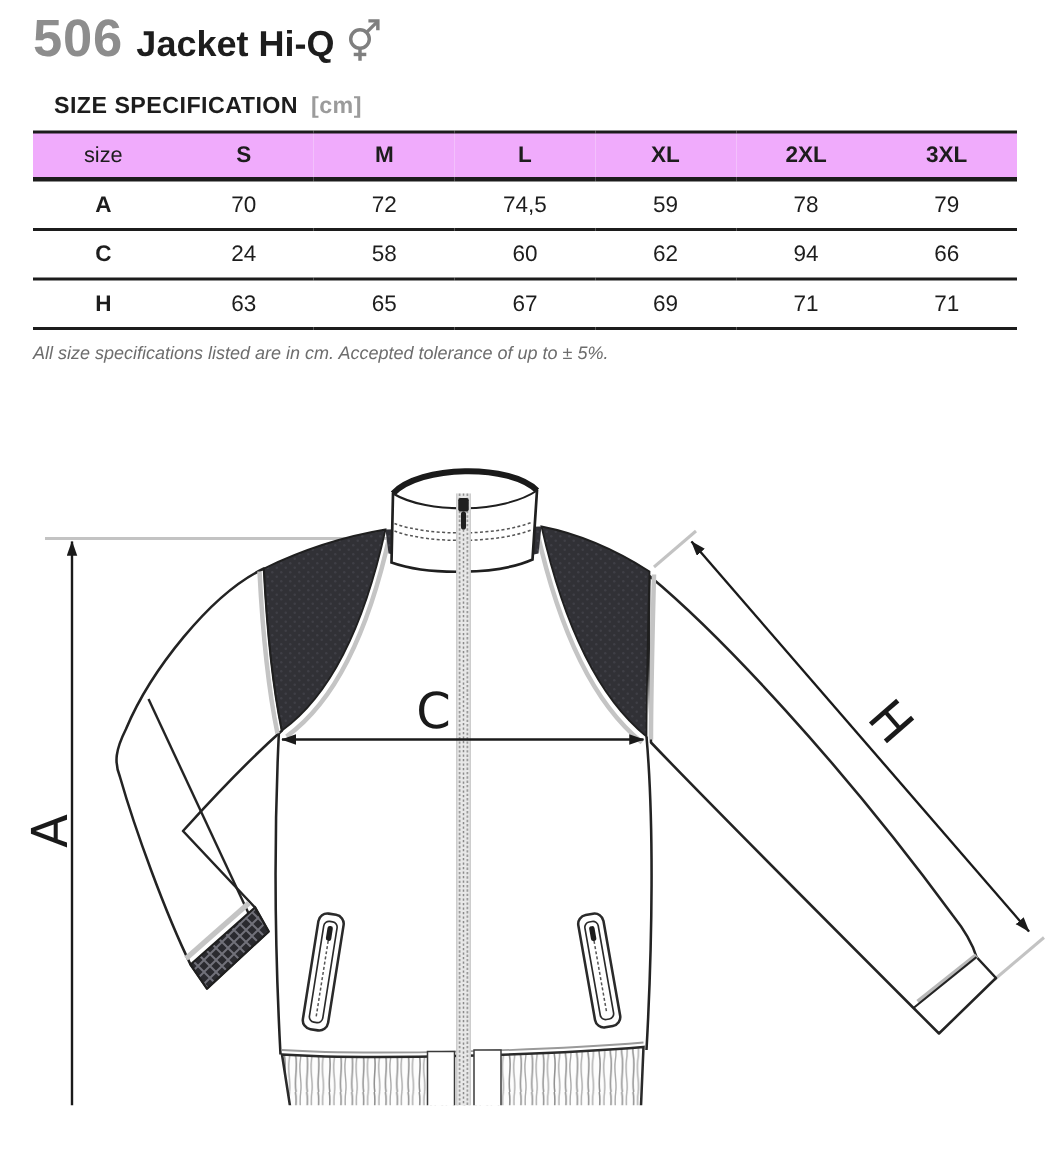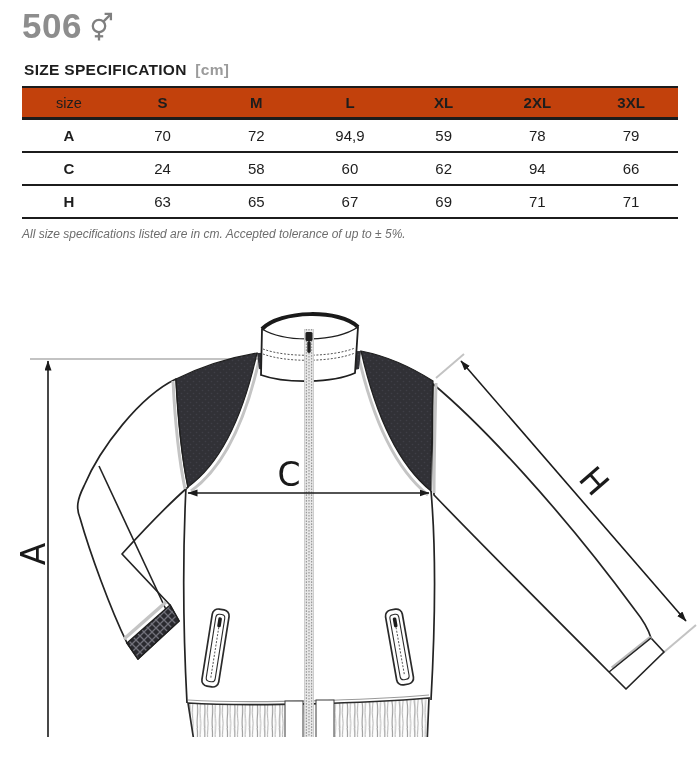--- a/index.html
+++ b/index.html
@@ -6,47 +6,48 @@
   .page{
     position:relative;width:700px;height:737px;background:#fff;overflow:hidden;
     font-family:"Liberation Sans","DejaVu Sans",sans-serif;color:#1d1d1d;
   }
   
   .hdr{display:flex;align-items:baseline;padding:8px 22px 0 22px;}
   .prod-num{font-size:35px;font-weight:800;color:#8d8d8d;letter-spacing:.5px;line-height:1;}
   .prod-name{font-size:24px;font-weight:800;color:#1d1d1d;margin-left:9px;line-height:1;}
   .gender{margin-left:7px;align-self:center;transform:translateY(2px);}
   
-  .sec{padding:17px 22px 7px 24px;font-size:15.5px;font-weight:800;letter-spacing:.3px;}
+  .sec{padding:17px 22px 7px 36px;font-size:15.5px;font-weight:800;letter-spacing:.3px;}
   .sec .unit{color:#9b9b9b;margin-left:4px;}
   
   table.spec{
     width:656px;margin:0 22px;border-collapse:collapse;table-layout:fixed;
     border-top:2px solid #1c1c1c;border-bottom:2px solid #1c1c1c;
   }
-  table.spec thead tr{background:#c2410c;border-bottom:3px solid #1c1c1c;}
+  table.spec thead tr{background:#f0abfc;border-bottom:3px solid #1c1c1c;}
   table.spec th{font-size:15px;font-weight:700;padding:6px 0;text-align:center;}
   table.spec th.size-col{font-weight:400;font-size:14.5px;}
   table.spec tbody tr{border-bottom:2px solid #1c1c1c;}
   table.spec tbody tr:last-child{border-bottom:none;}
   table.spec td{font-size:15px;padding:7px 0;text-align:center;}
   table.spec td.rowlab{font-weight:700;}
   
   .note{margin:8px 22px 0 22px;font-style:italic;font-size:12px;color:#6d6d6d;}
   
   .diagram{position:absolute;left:0;top:248px;}
   .dimtxt{font-family:"DejaVu Sans","Liberation Sans",sans-serif;font-size:33px;fill:#1a1a1a;}
 </style>
 </head>
 <body>
 
 <div class="page">
 
   <div class="hdr">
     <span class="prod-num">506</span>
+    <span class="prod-name">Jacket Hi-Q</span>
     <span class="gender">
       <svg width="26" height="32" viewBox="0 0 26 32">
         <g fill="none" stroke="#7f7f7f" stroke-width="2.3">
           <circle cx="10" cy="16" r="6.2"></circle>
           <line x1="10" y1="22.2" x2="10" y2="30.5"></line>
           <line x1="5.8" y1="26.3" x2="14.2" y2="26.3"></line>
           <line x1="14.4" y1="11.6" x2="21.6" y2="4.4"></line>
           <polyline points="15.6,3.9 21.9,3.9 21.9,10.2"></polyline>
         </g>
       </svg>
@@ -68,21 +69,21 @@
         <th>XL</th>
         <th>2XL</th>
         <th>3XL</th>
       </tr>
     </thead>
     <tbody>
       <tr>
         <td class="rowlab">A</td>
         <td>70</td>
         <td>72</td>
-        <td>94,9</td>
+        <td>74,5</td>
         <td>59</td>
         <td>78</td>
         <td>79</td>
       </tr>
       <tr>
         <td class="rowlab">C</td>
         <td>24</td>
         <td>58</td>
         <td>60</td>
         <td>62</td>

